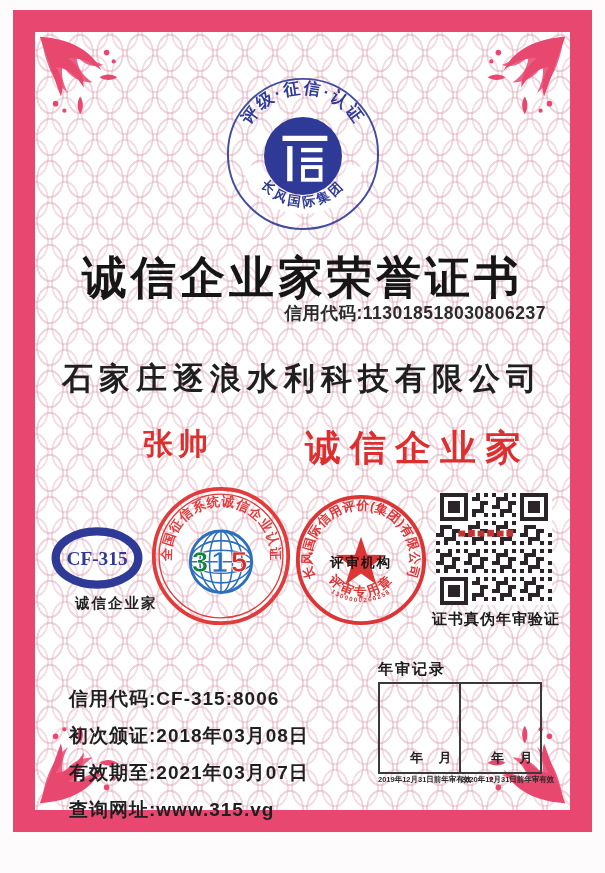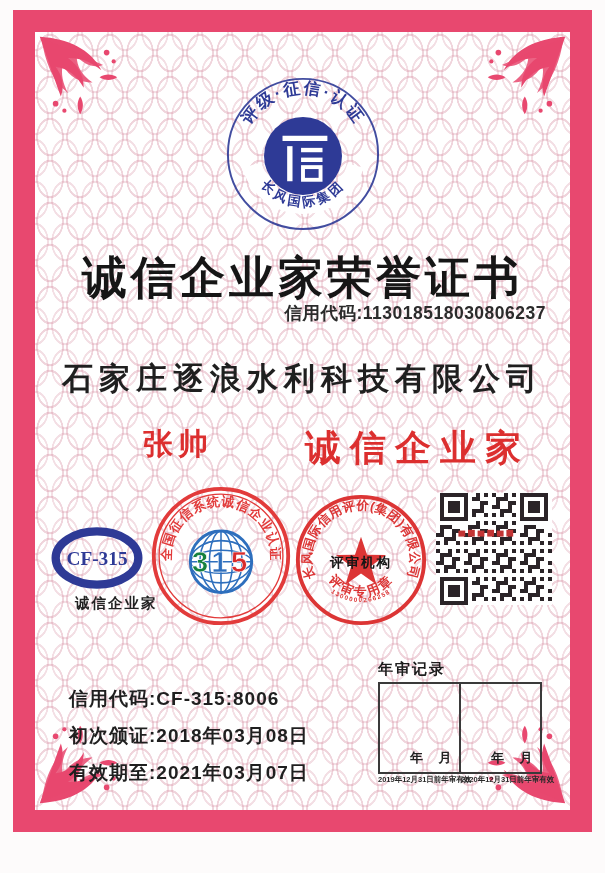--- a/index.html
+++ b/index.html
@@ -429,25 +429,27 @@
         </g>
       <g fill="#c23434">
         <rect x="5.6" y="9.4" width="1.7" height="1.5"></rect>
           <rect x="8.0" y="9.2" width="1.7" height="1.7"></rect>
         <rect x="10.4" y="9.4" width="1.7" height="1.5"></rect>
           <rect x="12.8" y="9.2" width="1.7" height="1.7"></rect>
         <rect x="15.2" y="9.4" width="1.7" height="1.5"></rect>
           <rect x="17.6" y="9.2" width="1.7" height="1.7"></rect>
       </g>
     </svg>
+    <div class="qrcap">证书真伪年审验证</div>
 
     <div class="details">
       <div class="dline">信用代码:CF-315:8006</div>
       <div class="dline">初次颁证:2018年03月08日</div>
       <div class="dline">有效期至:2021年03月07日</div>
+      <div class="dline">查询网址:www.315.vg</div>
     </div>
 
     <div class="ar-title">年审记录</div>
     <div class="ar-boxes">
       <div class="ar-cell">
         <div class="ar-box">
           <span class="ym-y">年</span>
           <span class="ym-m">月</span>
         </div>
         <div class="ar-note">2019年12月31日前年审有效</div>

